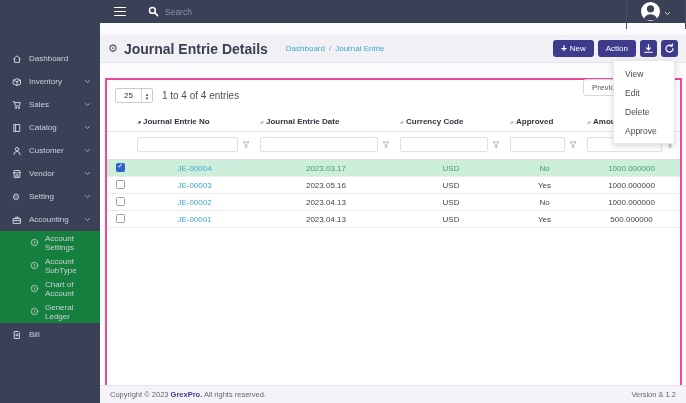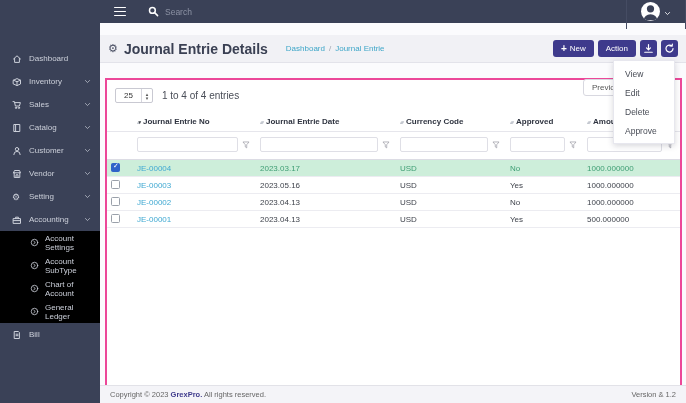--- a/index.html
+++ b/index.html
@@ -20,21 +20,21 @@
   .logo-tm { font-size:4px; color:#888; vertical-align:top; }
 
   #side-menu { position:absolute; top:47px; left:0; right:0; }
   .side-item { height:23px; display:flex; align-items:center; padding:0 9px 0 12px;
                color:#ccd0da; font-size:8px; cursor:pointer; }
   .side-item .icn { width:10px; height:10px; display:inline-flex; flex:none; }
   .side-item .lbl { margin-left:7px; white-space:nowrap; }
   .side-item .chev { margin-left:auto; width:7px; height:7px; flex:none; }
   .side-item svg * , .chev svg * { stroke:#ccd0da; fill:none; stroke-width:1; stroke-linecap:round; stroke-linejoin:round; }
   .gear-char { font-size:9px; color:#ccd0da; line-height:10px; }
-  #submenu { background:#000000; }
+  #submenu { background:#15803d; }
   .sub-item { height:23px; display:flex; align-items:center; padding-left:30px; color:#ccd0da; font-size:8px; cursor:pointer; }
   .sub-item .icn { width:9px; height:9px; display:inline-flex; flex:none; }
   .sub-item .lbl { margin-left:6px; }
   .sub-item svg * { stroke:#ccd0da; fill:none; stroke-width:0.9; stroke-linecap:round; stroke-linejoin:round; }
 
   
   #navbar { position:absolute; left:100px; top:0; right:0; height:23px; background:#3a4157;
             display:flex; align-items:center; z-index:3; }
   #hamburger { margin-left:14px; display:flex; flex-direction:column; gap:2.2px; cursor:pointer; }
   #hamburger div { width:12px; height:1.8px; background:#fff; border-radius:1px; }
@@ -91,21 +91,21 @@
                    padding:6px 4px 5px 4px; border-bottom:1px solid #e6e6ec; }
   .sort { display:inline-flex; margin-right:3px; letter-spacing:-1px; }
   .sort span { font-size:5px; color:#c2c6ce; }
   .sort span.active { color:#3c4147; }
   thead .frow td { padding:5px 6px 7px 4px; border-bottom:1px solid #dcdce4; }
   .filter-wrap { position:relative; height:15px; }
   .filter-wrap input { width:calc(100% - 12px); height:15px; border:1px solid #dfdfe6; border-radius:2px;
                        background:#fff; outline:none; padding:0 3px; font-size:8px; }
   .filter-wrap .funnel { position:absolute; right:0px; top:4px; width:8px; height:8px; }
   .funnel svg * { stroke:#9a9aa5; fill:none; stroke-width:0.9; stroke-linejoin:round; }
-  tbody td { padding:0 4px; height:17px; border-bottom:1px solid #ececf1; color:#3f434c; }
+  tbody td { padding:0 4px; height:17px; border-bottom:1px solid #ececf1; color:#3f434c;text-align:center; }
   tbody tr.selected td { background:#cdeeda; color:#3f9e74; }
   .link { color:#41a9d2; cursor:pointer; }
   .cb { width:9px; height:9px; border:1px solid #9aa0aa; border-radius:1.5px; background:#fff;
         display:inline-block; cursor:pointer; position:relative; }
   .cb.checked { background:#2f63c9; border-color:#2f63c9; }
   .cb.checked::after { content:"✓"; position:absolute; left:1px; top:-1.5px; color:#fff; font-size:7px; }
 
   
   #action-menu { position:absolute; left:613px; top:60px; width:62px; background:#fff;
                  border:1px solid #e7e7ee; box-shadow:0 2px 6px rgba(40,40,60,.18);

